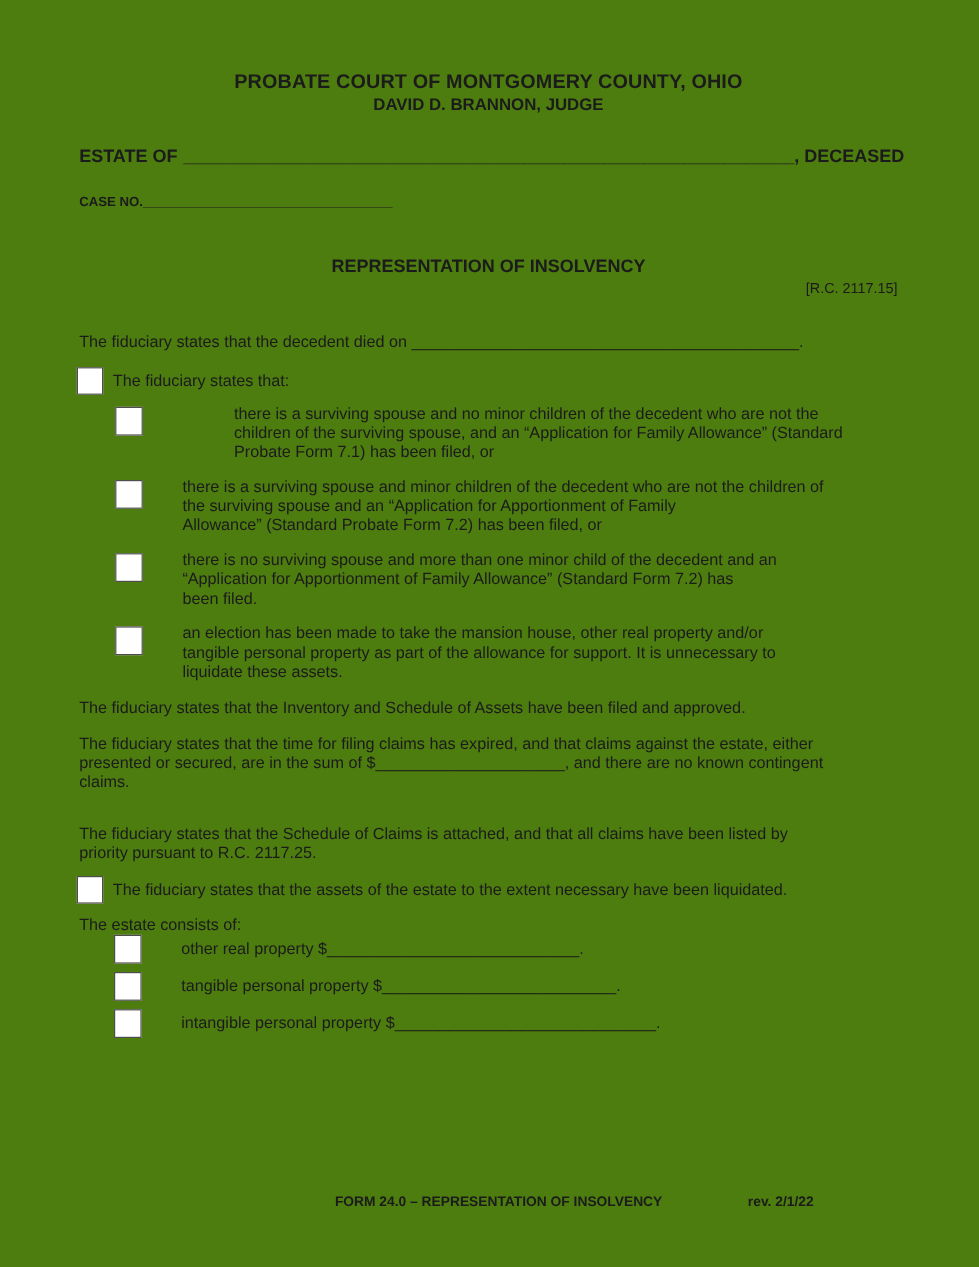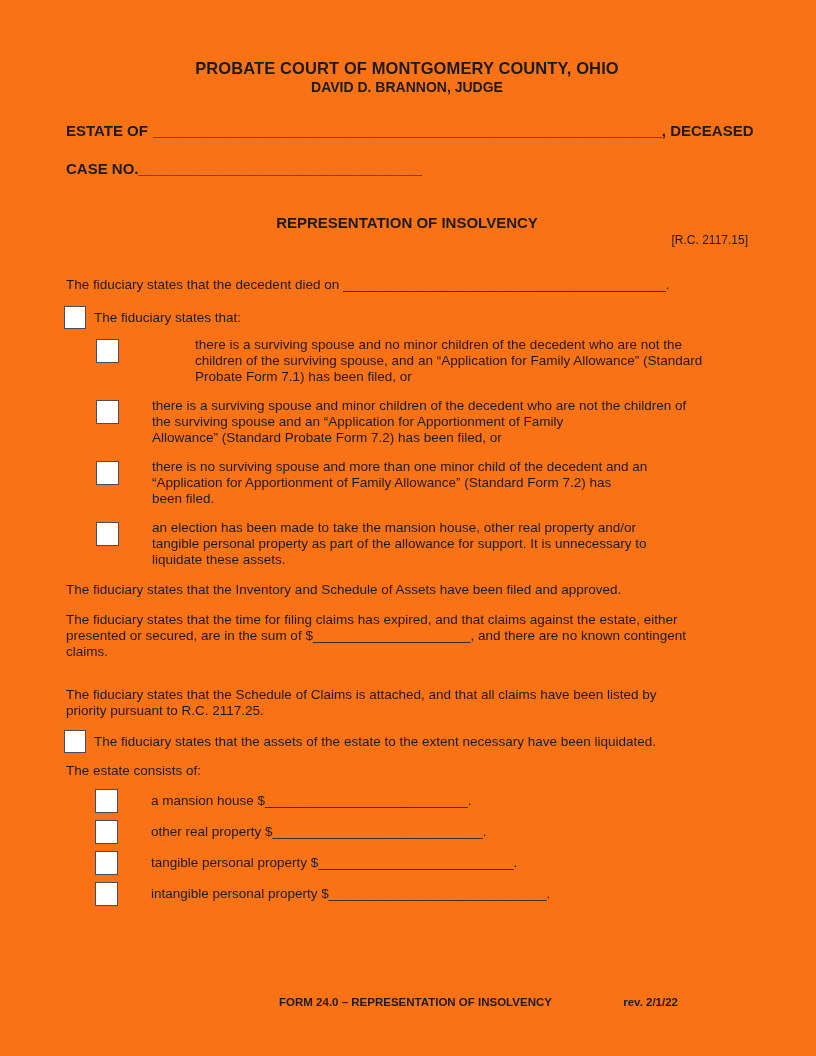--- a/index.html
+++ b/index.html
@@ -3,21 +3,21 @@
 <meta charset="utf-8">
 <style>
   * { margin: 0; padding: 0; box-sizing: border-box; }
   html, body { background: #ffffff; }
   body { font-family: "Liberation Sans", "DejaVu Sans", sans-serif; color: #1b1b1b; }
 
   .page {
     position: relative;
     width: 816px;
     height: 1056px;
-    background: #f97316;
+    background: #4d7c0f;
     padding: 0 68px 0 66px;
     overflow: hidden;
     font-size: 13.5px;
     line-height: 16px;
   }
 
   .court-title {
     margin-top: 58px;
     text-align: center;
     font-weight: bold;
@@ -37,21 +37,21 @@
     margin-top: 25px;
     font-weight: bold;
     font-size: 15px;
     line-height: 20px;
     white-space: nowrap;
   }
   .estate-row .blank { margin-left: 5px; letter-spacing: 0; }
   .case-row {
     margin-top: 18px;
     font-weight: bold;
-    font-size: 15px;
+    font-size: 11px;
     line-height: 20px;
     white-space: nowrap;
   }
 
   .form-title {
     margin-top: 34px;
     text-align: center;
     font-weight: bold;
     font-size: 15px;
     line-height: 20px;
@@ -185,24 +185,20 @@
   <div class="para para-schedule">The fiduciary states that the Schedule of Claims is attached, and that all claims have been listed by
 priority pursuant to R.C. 2117.25.</div>
 
   <div class="cb-row cb-row-2">
     <span class="checkbox"></span>
     <span class="cb-label">The fiduciary states that the assets of the estate to the extent necessary have been liquidated.</span>
   </div>
 
   <div class="estate-consists">The estate consists of:</div>
 
-  <div class="asset-row asset-row-first">
-    <span class="checkbox"></span>
-    <span class="asset-text">a mansion house $___________________________.</span>
-  </div>
 
   <div class="asset-row">
     <span class="checkbox"></span>
     <span class="asset-text">other real property $____________________________.</span>
   </div>
 
   <div class="asset-row">
     <span class="checkbox"></span>
     <span class="asset-text">tangible personal property $__________________________.</span>
   </div>

